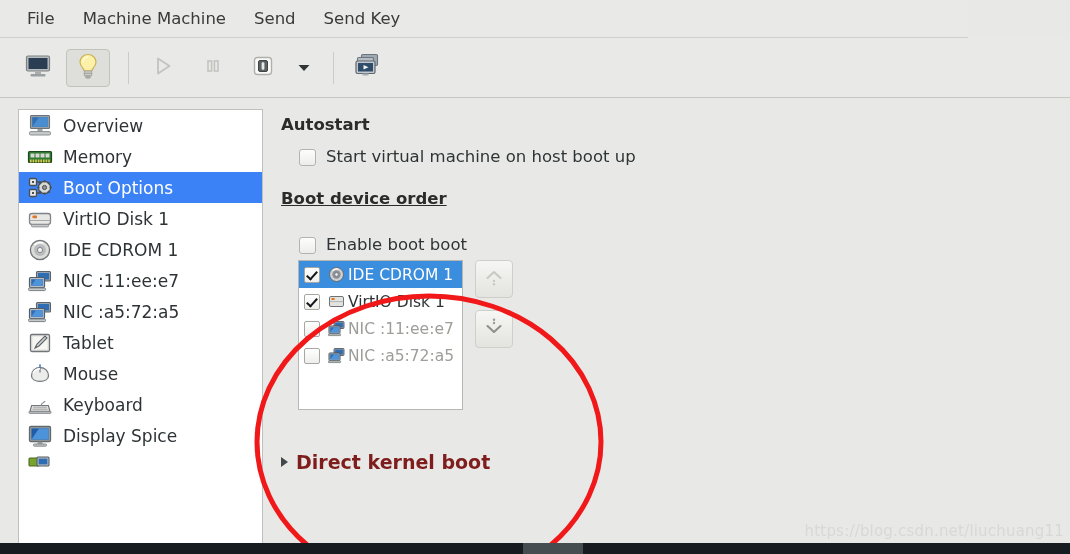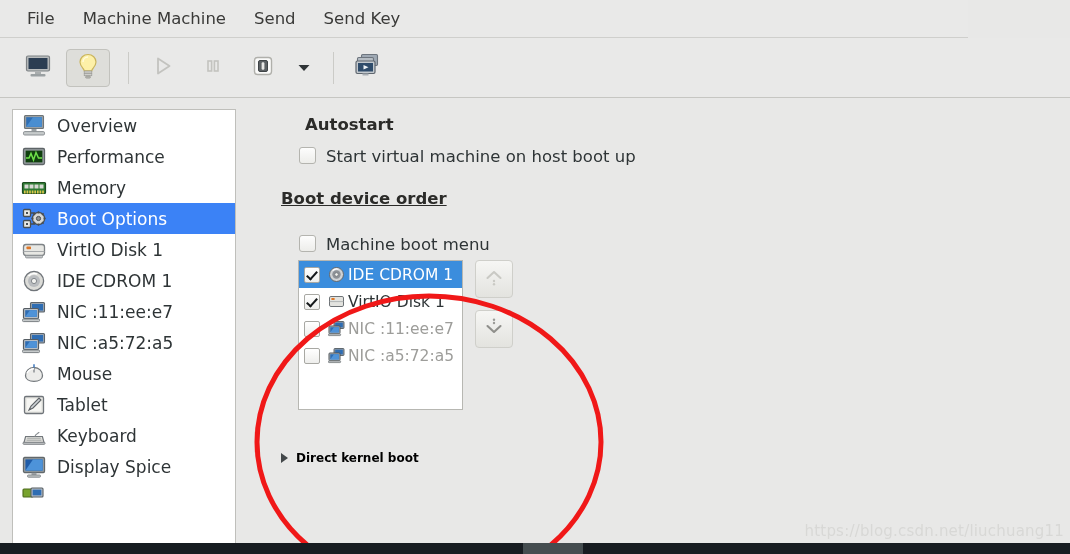--- a/index.html
+++ b/index.html
@@ -53,21 +53,21 @@
     width:26px;height:38px;display:flex;align-items:center;justify-content:center;
     margin-right:4px;
   }
 
   
   .content{
     position:absolute;left:0;top:99px;width:1070px;height:444px;
     background:#e8e8e7;
   }
   .sidebar{
-    position:absolute;left:12px;top:10px;width:224px;height:434px;
+    position:absolute;left:18px;top:10px;width:245px;height:434px;
     background:#ffffff;
     border:1px solid #bfbfbb;
     border-bottom:none;
     box-sizing:border-box;
     overflow:hidden;
   }
   .side-row{
     height:31px;display:flex;align-items:center;
     padding-left:6px;box-sizing:border-box;
   }
@@ -84,21 +84,21 @@
 
   
   .main{
     position:absolute;left:267px;top:0;width:803px;height:444px;
   }
   .sect-title{
     position:absolute;font-size:16.5px;font-weight:bold;color:#2b2b29;
     white-space:nowrap;
   }
   .chk-row{
-    position:absolute;display:flex;align-items:flex-start;
+    position:absolute;display:flex;align-items:flex-end;
   }
   .chkbox{
     width:17px;height:17px;
     border:1px solid #b4b4af;border-radius:3px;
     background:linear-gradient(#fdfdfd,#ededea);
     box-sizing:border-box;flex:0 0 17px;
     position:relative;
   }
   .chk-label{font-size:16.5px;color:#2e3436;margin-left:10px;white-space:nowrap;}
 
@@ -139,21 +139,21 @@
 
   .expander{
     position:absolute;left:14px;top:352px;
     display:flex;align-items:center;
   }
   .exp-tri{
     width:0;height:0;border-left:7px solid #43484a;
     border-top:5px solid transparent;border-bottom:5px solid transparent;
     margin-right:8px;
   }
-  .exp-label{font-size:12px;font-weight:bold;color:#000000;white-space:nowrap;}
+  .exp-label{font-size:19px;font-weight:bold;color:#7f1d1d;white-space:nowrap;}
 
   
   .annot{
     position:absolute;left:253px;top:193px;
     width:352px;height:300px;pointer-events:none;
   }
   .annot svg{display:block;}
 
   
   .watermark{
@@ -273,30 +273,20 @@
             <rect x="3.5" y="1.5" width="19" height="13" rx="1" fill="#9aa0a3" stroke="#6d7477" stroke-width="1.1"></rect>
             <rect x="5.2" y="3.2" width="15.6" height="9.6" fill="#2f6fb5"></rect>
             <path d="M5.2 12.8 L12 3.2 L20.8 3.2 L20.8 12.8 Z" fill="#4a8ed0"></path>
             <rect x="10.5" y="15" width="5" height="2.6" fill="#9aa0a3"></rect>
             <rect x="2.5" y="17.6" width="21" height="3.4" rx="1.2" fill="#c6cacb" stroke="#8b9093" stroke-width="1"></rect>
           </svg>
         </span>
         <span class="side-label">Overview</span>
       </div>
 
-      <div class="side-row">
-        <span class="side-ico">
-          <svg width="26" height="24" viewBox="0 0 26 24">
-            <rect x="2.5" y="3.5" width="21" height="16" rx="1.4" fill="#9aa0a3" stroke="#5e6467" stroke-width="1.3"></rect>
-            <rect x="4.6" y="5.6" width="16.8" height="11.8" fill="#10400f"></rect>
-            <path d="M5 13 L8 13 L10 8.5 L12.5 15 L15 7.5 L17.5 13 L21 13" fill="none" stroke="#6ee24a" stroke-width="1.5"></path>
-          </svg>
-        </span>
-        <span class="side-label">Performance</span>
-      </div>
 
 
       <div class="side-row">
         <span class="side-ico">
           <svg width="26" height="24" viewBox="0 0 26 24">
             <rect x="1.5" y="6.5" width="23" height="11" rx="1" fill="#2f7a33" stroke="#1c4a1f" stroke-width="1.2"></rect>
             <g fill="#d8d8d4">
               <rect x="3.5" y="8.5" width="4" height="4"></rect>
               <rect x="8.5" y="8.5" width="4" height="4"></rect>
               <rect x="13.5" y="8.5" width="4" height="4"></rect>
@@ -385,39 +375,39 @@
             <path d="M4.2 16.8 L9 10.2 L15.8 10.2 L15.8 16.8 Z" fill="#4f93d8"></path>
             <rect x="1.5" y="19" width="17" height="2.6" rx="1" fill="#c6cacb" stroke="#7b8084" stroke-width="1"></rect>
           </svg>
         </span>
         <span class="side-label">NIC :a5:72:a5</span>
       </div>
 
       <div class="side-row">
         <span class="side-ico">
           <svg width="26" height="24" viewBox="0 0 26 24">
+            <rect x="3.5" y="3.5" width="19" height="17" rx="1.4" fill="#e4e4e0" stroke="#70757a" stroke-width="1.3"></rect>
+            <rect x="5.6" y="5.6" width="14.8" height="12.8" fill="#f6f6f3"></rect>
+            <path d="M8 17 L10 13 L18 5 L20 7 L12 15 Z" fill="#cfd3d6" stroke="#5e6367" stroke-width="1.1"></path>
+            <path d="M8 17 L10.1 16.2 L8.8 14.9 Z" fill="#5e6367"></path>
+          </svg>
+        </span>
+        <span class="side-label">Tablet</span>
+      </div>
+
+      <div class="side-row">
+        <span class="side-ico">
+          <svg width="26" height="24" viewBox="0 0 26 24">
             <path d="M13 5.5c-5 0-8.5 3.6-8.5 8.2 0 3.4 3.6 5.6 8.5 5.6s8.5-2.2 8.5-5.6c0-4.6-3.5-8.2-8.5-8.2z" fill="#ececea" stroke="#73787c" stroke-width="1.3"></path>
             <path d="M13 5.5v5" stroke="#73787c" stroke-width="1.2"></path>
             <path d="M6 11c1.5-3 4-4.3 7-4.3" fill="none" stroke="#ffffff" stroke-width="1.4"></path>
             <path d="M13 2.2v3.3" stroke="#4c83c4" stroke-width="1.6"></path>
           </svg>
         </span>
         <span class="side-label">Mouse</span>
-      </div>
-
-      <div class="side-row">
-        <span class="side-ico">
-          <svg width="26" height="24" viewBox="0 0 26 24">
-            <rect x="3.5" y="3.5" width="19" height="17" rx="1.4" fill="#e4e4e0" stroke="#70757a" stroke-width="1.3"></rect>
-            <rect x="5.6" y="5.6" width="14.8" height="12.8" fill="#f6f6f3"></rect>
-            <path d="M8 17 L10 13 L18 5 L20 7 L12 15 Z" fill="#cfd3d6" stroke="#5e6367" stroke-width="1.1"></path>
-            <path d="M8 17 L10.1 16.2 L8.8 14.9 Z" fill="#5e6367"></path>
-          </svg>
-        </span>
-        <span class="side-label">Tablet</span>
       </div>
 
       <div class="side-row">
         <span class="side-ico">
           <svg width="26" height="24" viewBox="0 0 26 24">
             <path d="M3 18.5 L4.6 12.5 L21.4 12.5 L23 18.5 Z" fill="#dfdfdb" stroke="#73787c" stroke-width="1.2"></path>
             <path d="M14 12.5 C14 9.5 18 9.5 18 8" fill="none" stroke="#8b9093" stroke-width="1.2"></path>
             <g stroke="#9a9e9f" stroke-width=".9">
               <path d="M6.2 14.2h13.6M5.6 16.2h14.8"></path>
             </g>
@@ -447,32 +437,32 @@
             <rect x="10" y="2" width="12" height="9" rx="1" fill="#b7bec5" stroke="#555c62" stroke-width="1.1"></rect>
             <rect x="11.6" y="3.6" width="8.8" height="5.8" fill="#2e6db3"></rect>
           </svg>
         </span>
         <span class="side-label"></span>
       </div>
     </div>
 
     <div class="main">
 
-      <div class="sect-title" style="left:14px;top:16px;margin-left:24px;">Autostart</div>
+      <div class="sect-title" style="left:14px;top:16px;">Autostart</div>
 
       <div class="chk-row" style="left:32px;top:48px;">
         <span class="chkbox"></span>
         <span class="chk-label">Start virtual machine on host boot up</span>
       </div>
 
       <div class="sect-title" style="left:14px;top:90px;text-decoration:underline;">Boot device order</div>
 
       <div class="chk-row" style="left:32px;top:136px;">
         <span class="chkbox"></span>
-        <span class="chk-label">Machine boot menu</span>
+        <span class="chk-label">Enable boot boot</span>
       </div>
 
       <div class="bootlist">
 
         <div class="boot-row sel">
           <span class="bchk on"></span>
           <span class="boot-ico">
             <svg width="17" height="17" viewBox="0 0 17 17">
               <circle cx="8.5" cy="8.5" r="7" fill="#cfd2d5" stroke="#63686c" stroke-width="1"></circle>
               <circle cx="8.5" cy="8.5" r="4.2" fill="#8d9197"></circle>

